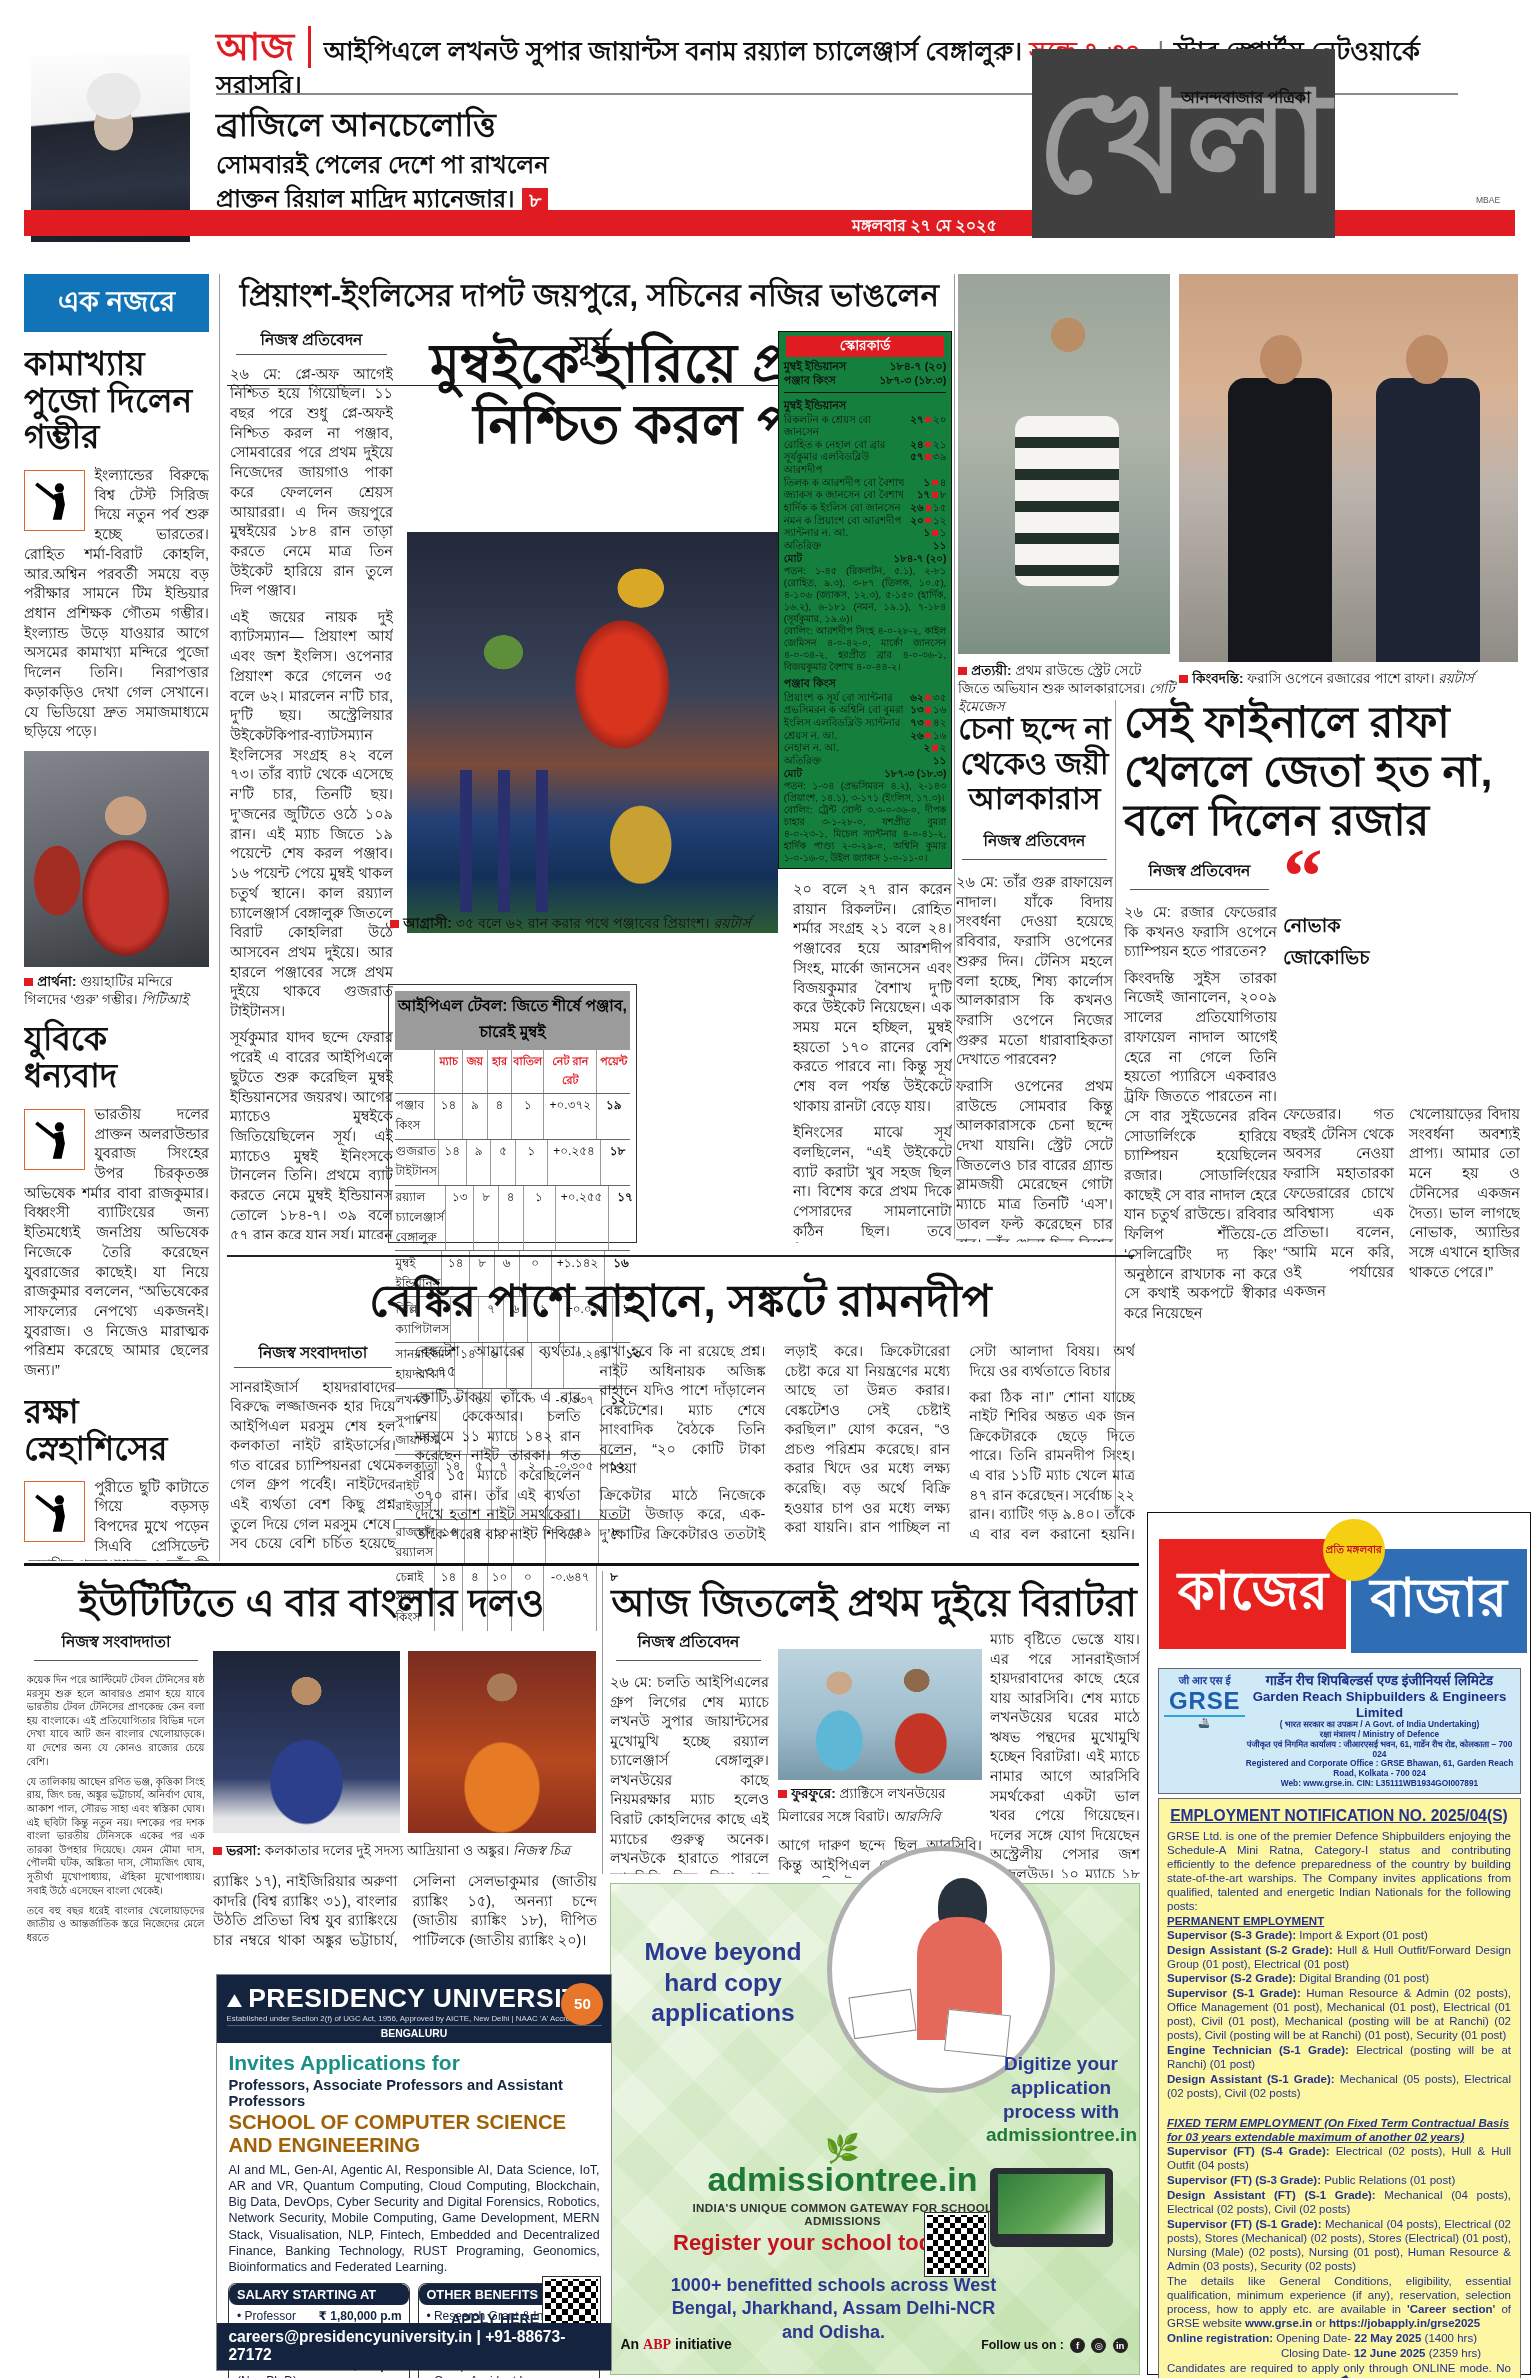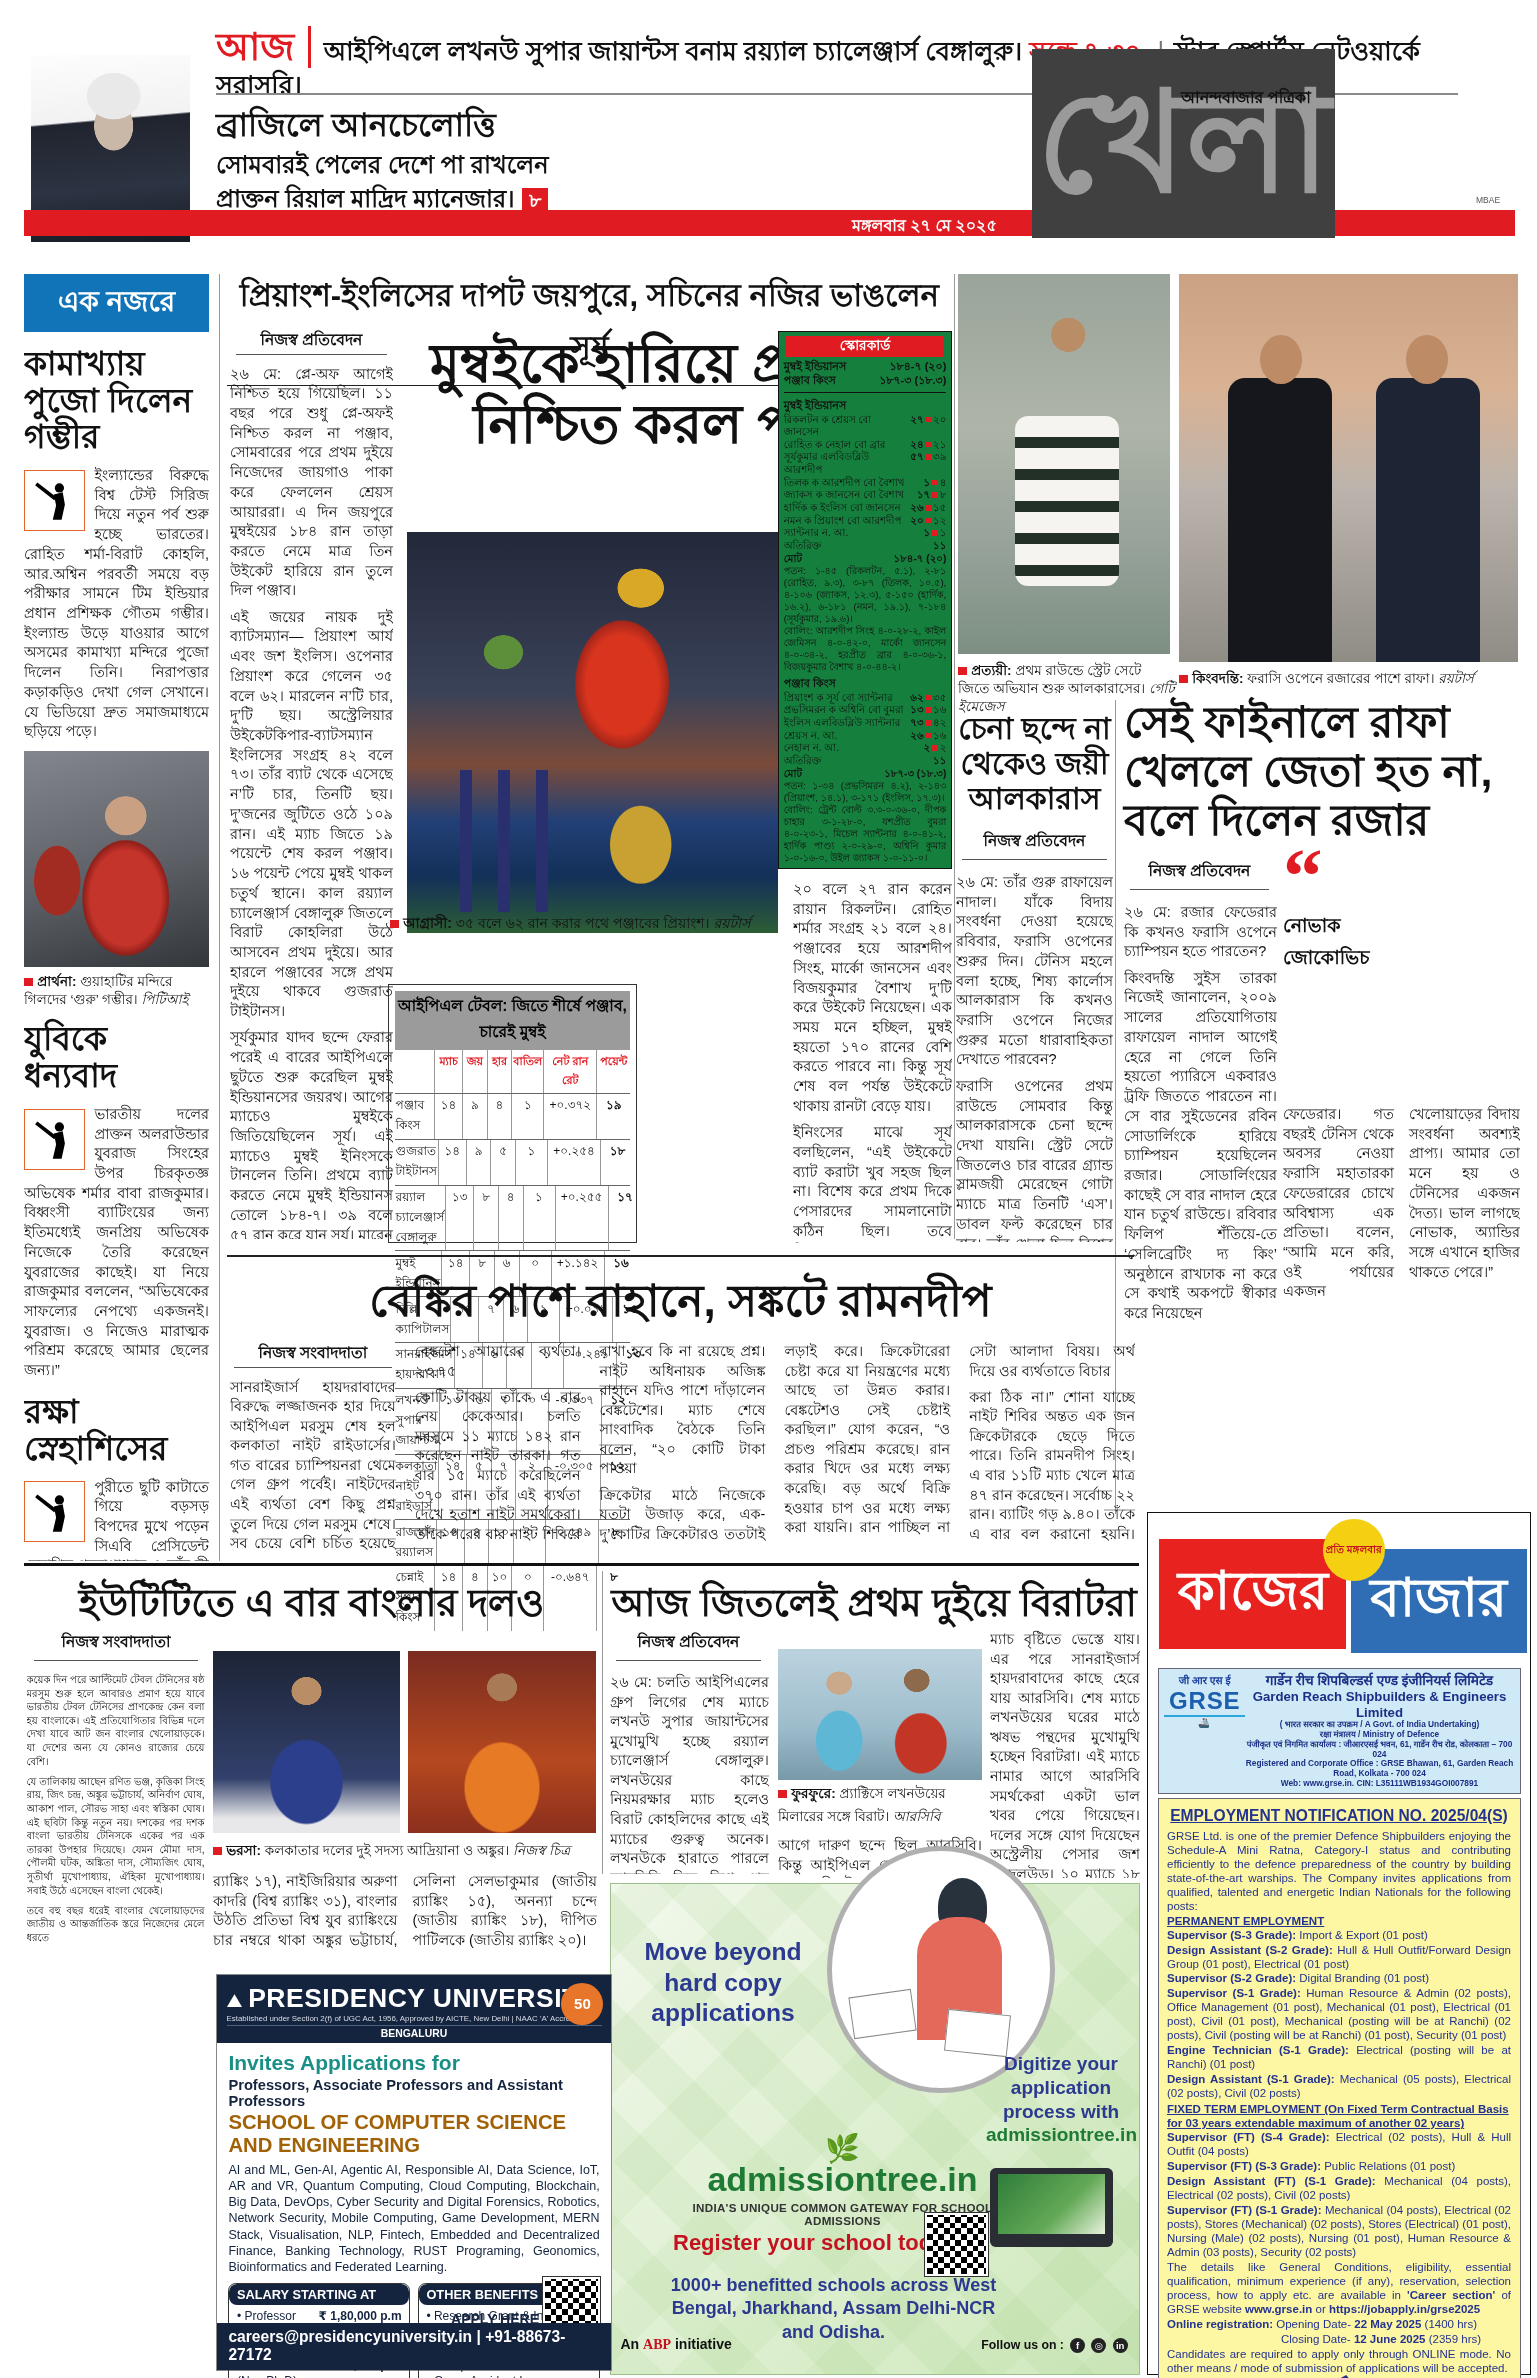--- a/index.html
+++ b/index.html
@@ -750,21 +750,21 @@
     <div class="gu">PERMANENT EMPLOYMENT</div>
     <div>
 
     <div class="gpost"><span class="gb">Supervisor (S-3 Grade):</span><span> Import &amp; Export (01 post)</span></div>
         <div class="gpost"><span class="gb">Design Assistant (S-2 Grade):</span><span> Hull &amp; Hull Outfit/Forward Design Group (01 post), Electrical (01 post)</span></div>
         <div class="gpost"><span class="gb">Supervisor (S-2 Grade):</span><span> Digital Branding (01 post)</span></div>
         <div class="gpost"><span class="gb">Supervisor (S-1 Grade):</span><span> Human Resource &amp; Admin (02 posts), Office Management (01 post), Mechanical (01 post), Electrical (01 post), Civil (01 post), Mechanical (posting will be at Ranchi) (02 posts), Civil (posting will be at Ranchi) (01 post), Security (01 post)</span></div>
         <div class="gpost"><span class="gb">Engine Technician (S-1 Grade):</span><span> Electrical (posting will be at Ranchi) (01 post)</span></div>
         <div class="gpost"><span class="gb">Design Assistant (S-1 Grade):</span><span> Mechanical (05 posts), Electrical (02 posts), Civil (02 posts)</span></div>
       </div>
-    <div class="gu" style="margin-top:2px;">FIXED TERM EMPLOYMENT (On Fixed Term Contractual Basis for 03 years extendable maximum of another 02 years)</div>
+    <div class="gu" style="margin-top:16px;font-style:italic;">FIXED TERM EMPLOYMENT (On Fixed Term Contractual Basis for 03 years extendable maximum of another 02 years)</div>
     <div>
 
     <div class="gpost"><span class="gb">Supervisor (FT) (S-4 Grade):</span><span> Electrical (02 posts), Hull &amp; Hull Outfit (04 posts)</span></div>
         <div class="gpost"><span class="gb">Supervisor (FT) (S-3 Grade):</span><span> Public Relations (01 post)</span></div>
         <div class="gpost"><span class="gb">Design Assistant (FT) (S-1 Grade):</span><span> Mechanical (04 posts), Electrical (02 posts), Civil (02 posts)</span></div>
         <div class="gpost"><span class="gb">Supervisor (FT) (S-1 Grade):</span><span> Mechanical (04 posts), Electrical (02 posts), Stores (Mechanical) (02 posts), Stores (Electrical) (01 post), Nursing (Male) (02 posts), Nursing (01 post), Human Resource &amp; Admin (03 posts), Security (02 posts)</span></div>
       </div>
     <div class="gpost">
       <span>The details like General Conditions, eligibility, essential qualification, minimum experience (if any), reservation, selection process, how to apply etc. are available in </span><span class="gb">'Career section'</span><span> of GRSE website </span><span class="gb">www.grse.in</span><span> or </span><span class="gb">https://jobapply.in/grse2025</span>
     </div>

